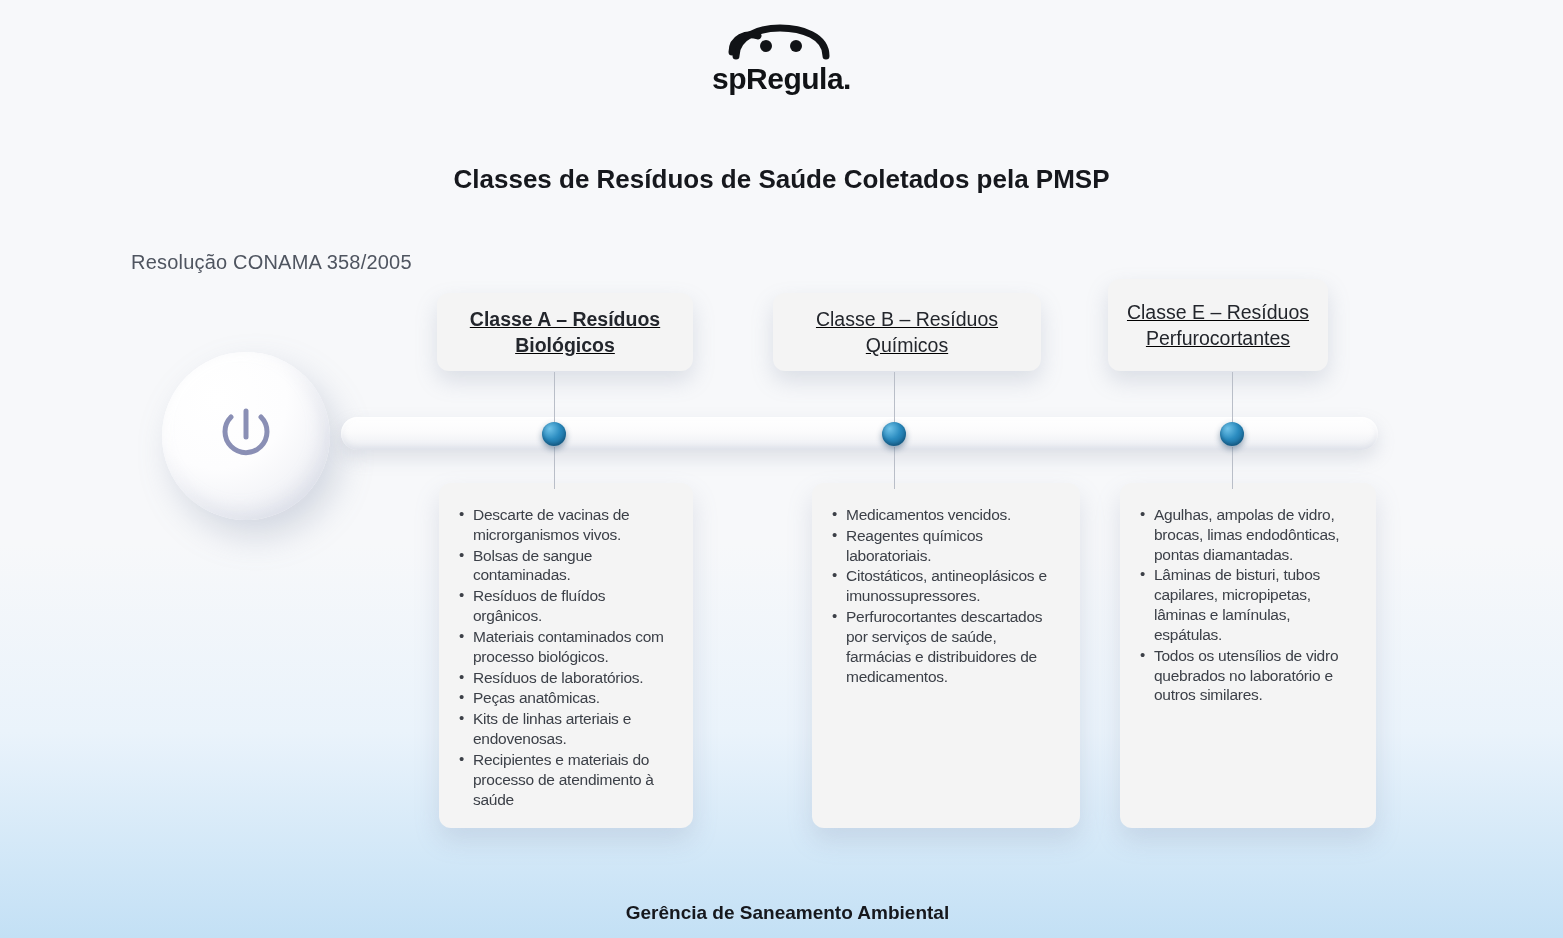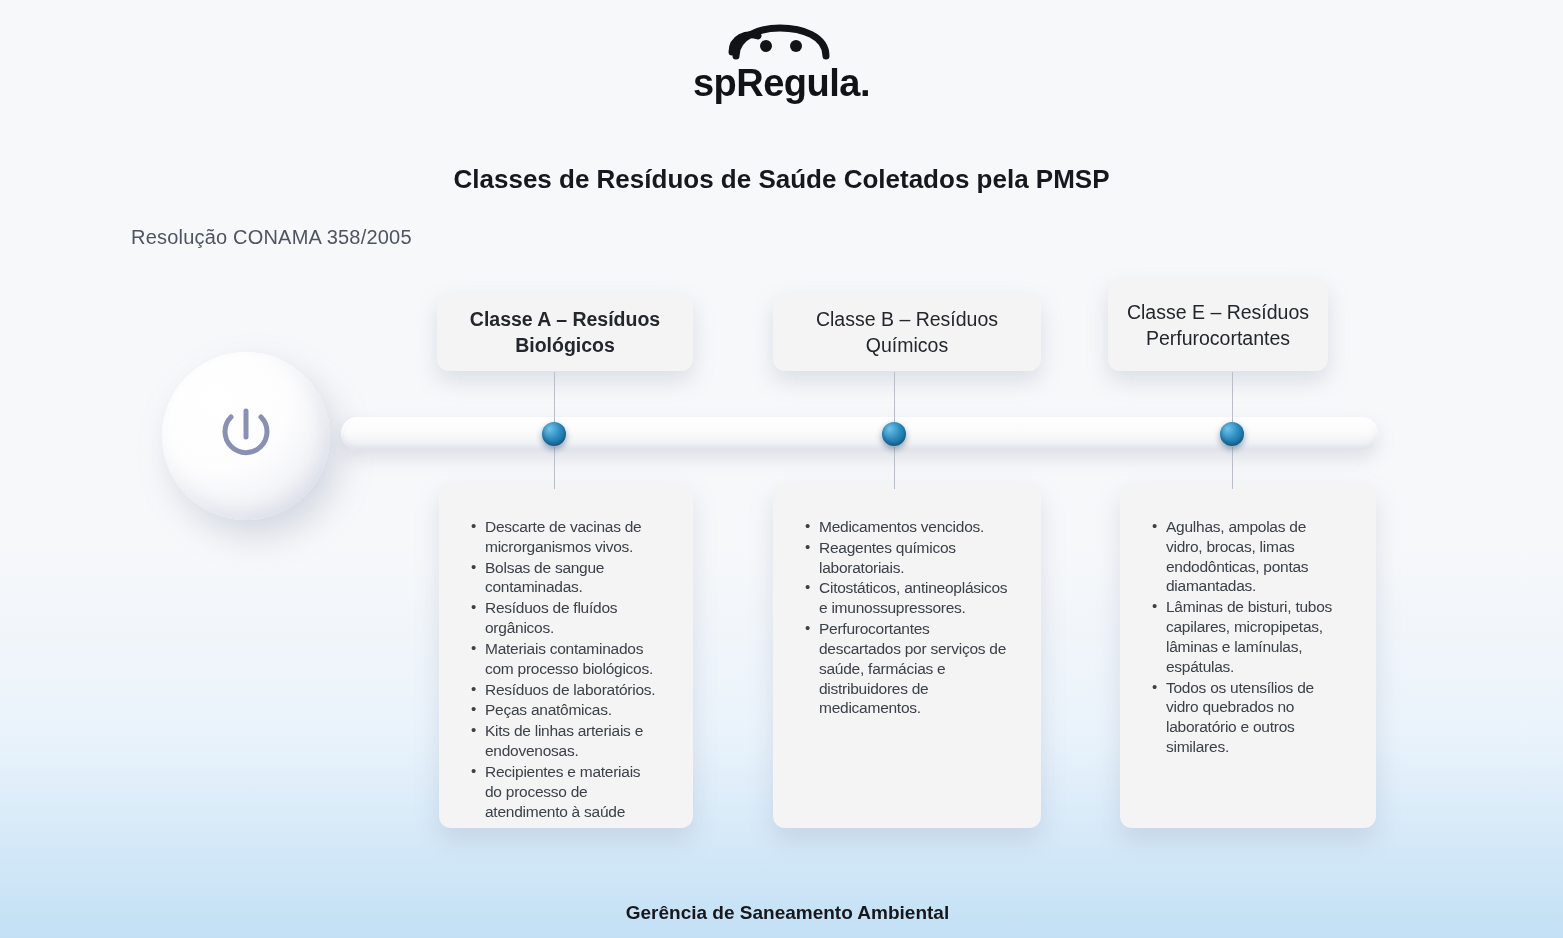--- a/index.html
+++ b/index.html
@@ -30,42 +30,42 @@
     top: 22px;
     text-align: center;
   }
   #logo-mark {
     width: 112px;
     height: 46px;
     margin: 0 auto;
     display: block;
   }
   #logo-text {
-    font-size: 38px;
+    font-size: 30px;
     font-weight: bold;
     color: #111316;
     letter-spacing: -0.5px;
     margin-top: -4px;
     line-height: 1;
   }
 
   
   #main-title {
     position: absolute;
     top: 164px;
     left: 0;
     right: 0;
     text-align: center;
     font-size: 26px;
     font-weight: bold;
     color: #16181d;
   }
   #subtitle {
     position: absolute;
-    top: 226px;
+    top: 251px;
     left: 131px;
     font-size: 20px;
     color: #4f5560;
     letter-spacing: 0.2px;
   }
   #footer {
     position: absolute;
     bottom: 14px;
     left: 12px;
     right: 0;
@@ -124,38 +124,39 @@
     position: absolute;
     background: #f4f4f4;
     border-radius: 12px;
     box-shadow: 0 10px 22px rgba(120,132,160,0.22);
     display: flex;
     align-items: center;
     justify-content: flex-start;
     text-align: center;
     padding: 14px 16px;
     box-sizing: border-box;
+    text-decoration: underline;
   }
   .title-card .t {
     font-size: 19.5px;
     color: #23262c;
     line-height: 1.34;
   }
   .title-card.bold .t { font-weight: bold; }
 
   .list-card {
     position: absolute;
     background: #f4f4f4;
     border-radius: 12px;
     box-shadow: 0 12px 26px rgba(120,132,160,0.20);
     box-sizing: border-box;
     padding: 22px 20px 18px 18px;
   }
   .list-card ul {
-    margin: 12px;
+    margin: 0;
     padding: 0 0 0 16px;
     list-style: none;
   }
   .list-card li {
     position: relative;
     font-size: 15.5px;
     line-height: 1.28;
     color: #3c4048;
     margin-bottom: 1px;
     letter-spacing: -0.25px;
@@ -223,21 +224,21 @@
       <li>Bolsas de sangue contaminadas.</li>
       <li>Resíduos de fluídos orgânicos.</li>
       <li>Materiais contaminados com processo biológicos.</li>
       <li>Resíduos de laboratórios.</li>
       <li>Peças anatômicas.</li>
       <li>Kits de linhas arteriais e endovenosas.</li>
       <li>Recipientes e materiais do processo de atendimento à saúde</li>
     </ul>
   </div>
 
-  <div class="list-card" style="left:773px; top:483px; width:268px; height:345px;">
+  <div class="list-card" style="left:812px; top:483px; width:268px; height:345px;">
     <ul>
       <li>Medicamentos vencidos.</li>
       <li>Reagentes químicos laboratoriais.</li>
       <li>Citostáticos, antineoplásicos e imunossupressores.</li>
       <li>Perfurocortantes descartados por serviços de saúde, farmácias e distribuidores de medicamentos.</li>
     </ul>
   </div>
 
   <div class="list-card" style="left:1120px; top:483px; width:256px; height:345px;">
     <ul>

